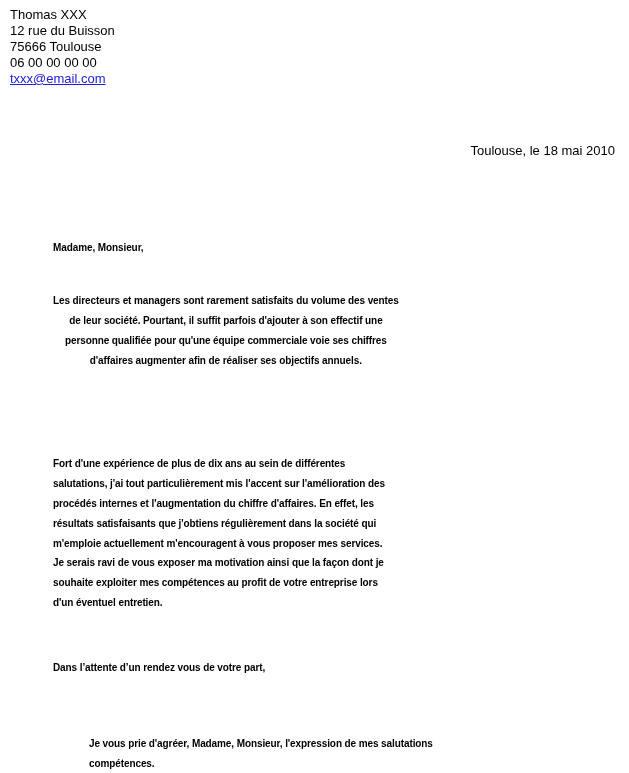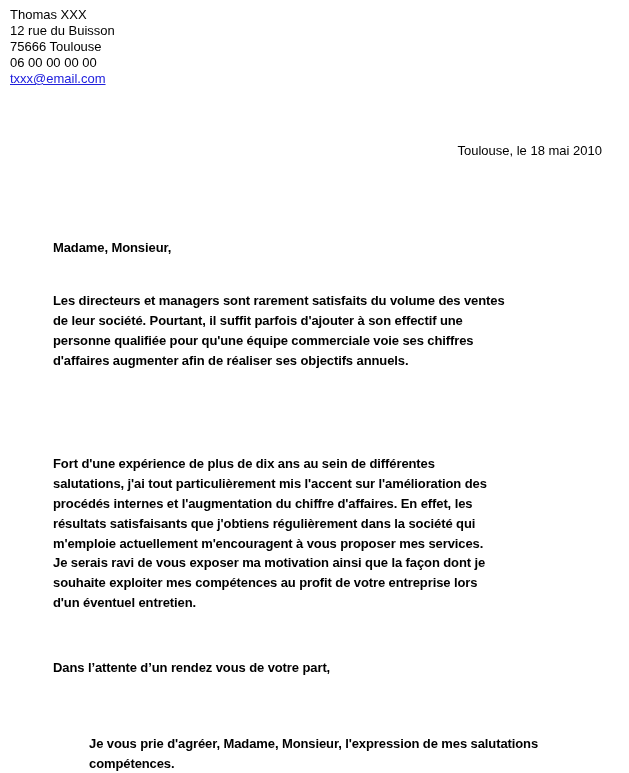--- a/index.html
+++ b/index.html
@@ -29,36 +29,36 @@
     line-height: 16px;
     font-weight: 400;
   }
   .sender-block .email a {
     color: var(--link-color);
     text-decoration: underline;
   }
   .dateline {
     position: absolute;
     top: 143px;
-    right: 27px;
+    right: 14px;
     font-size: 13px;
     font-weight: 400;
     text-align: center;
   }
   .body-text {
     position: absolute;
     left: 53px;
     font-weight: 700;
-    font-size: 13px;
+    font-size: 10px;
     line-height: 20px;
     letter-spacing: -0.1px;
     white-space: nowrap;
   }
   .salutation { top: 238px; }
-  .p1 { top: 291px; }
+  .p1 { top: 291px; text-align: center; }
   .p2 { top: 413px; margin-top: 41px; }
   .p3 { top: 553px; }
   .p4 { top: 658px; }
   .p5 { top: 734px; margin-left: 36px; }
 </style>
 </head>
 <body>
 
 <div class="page">
 

